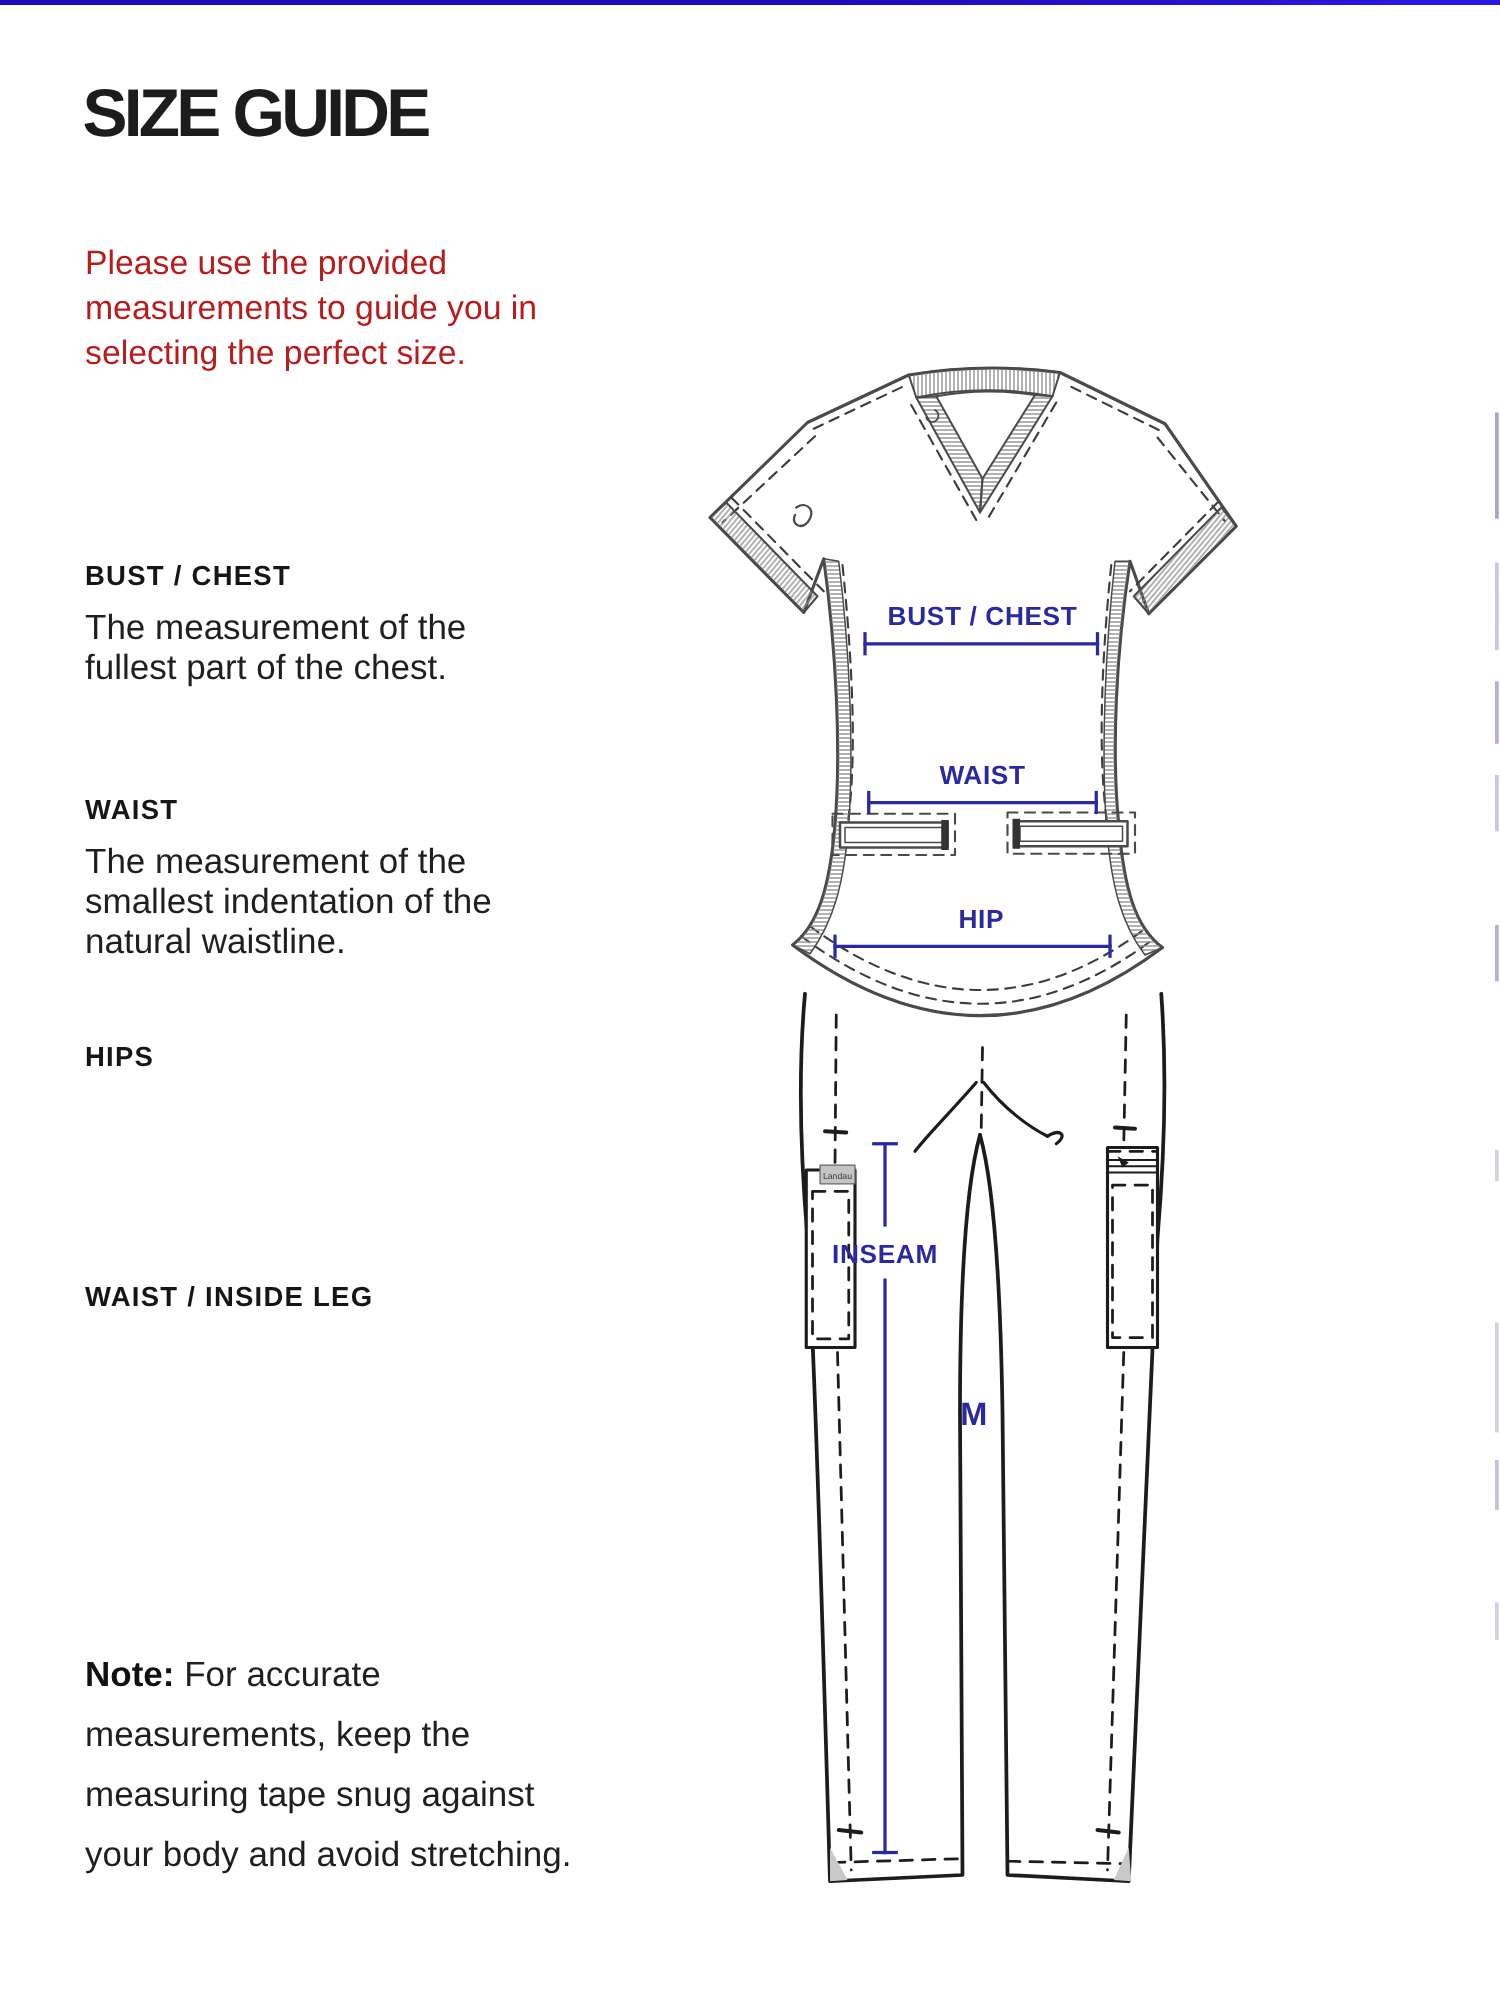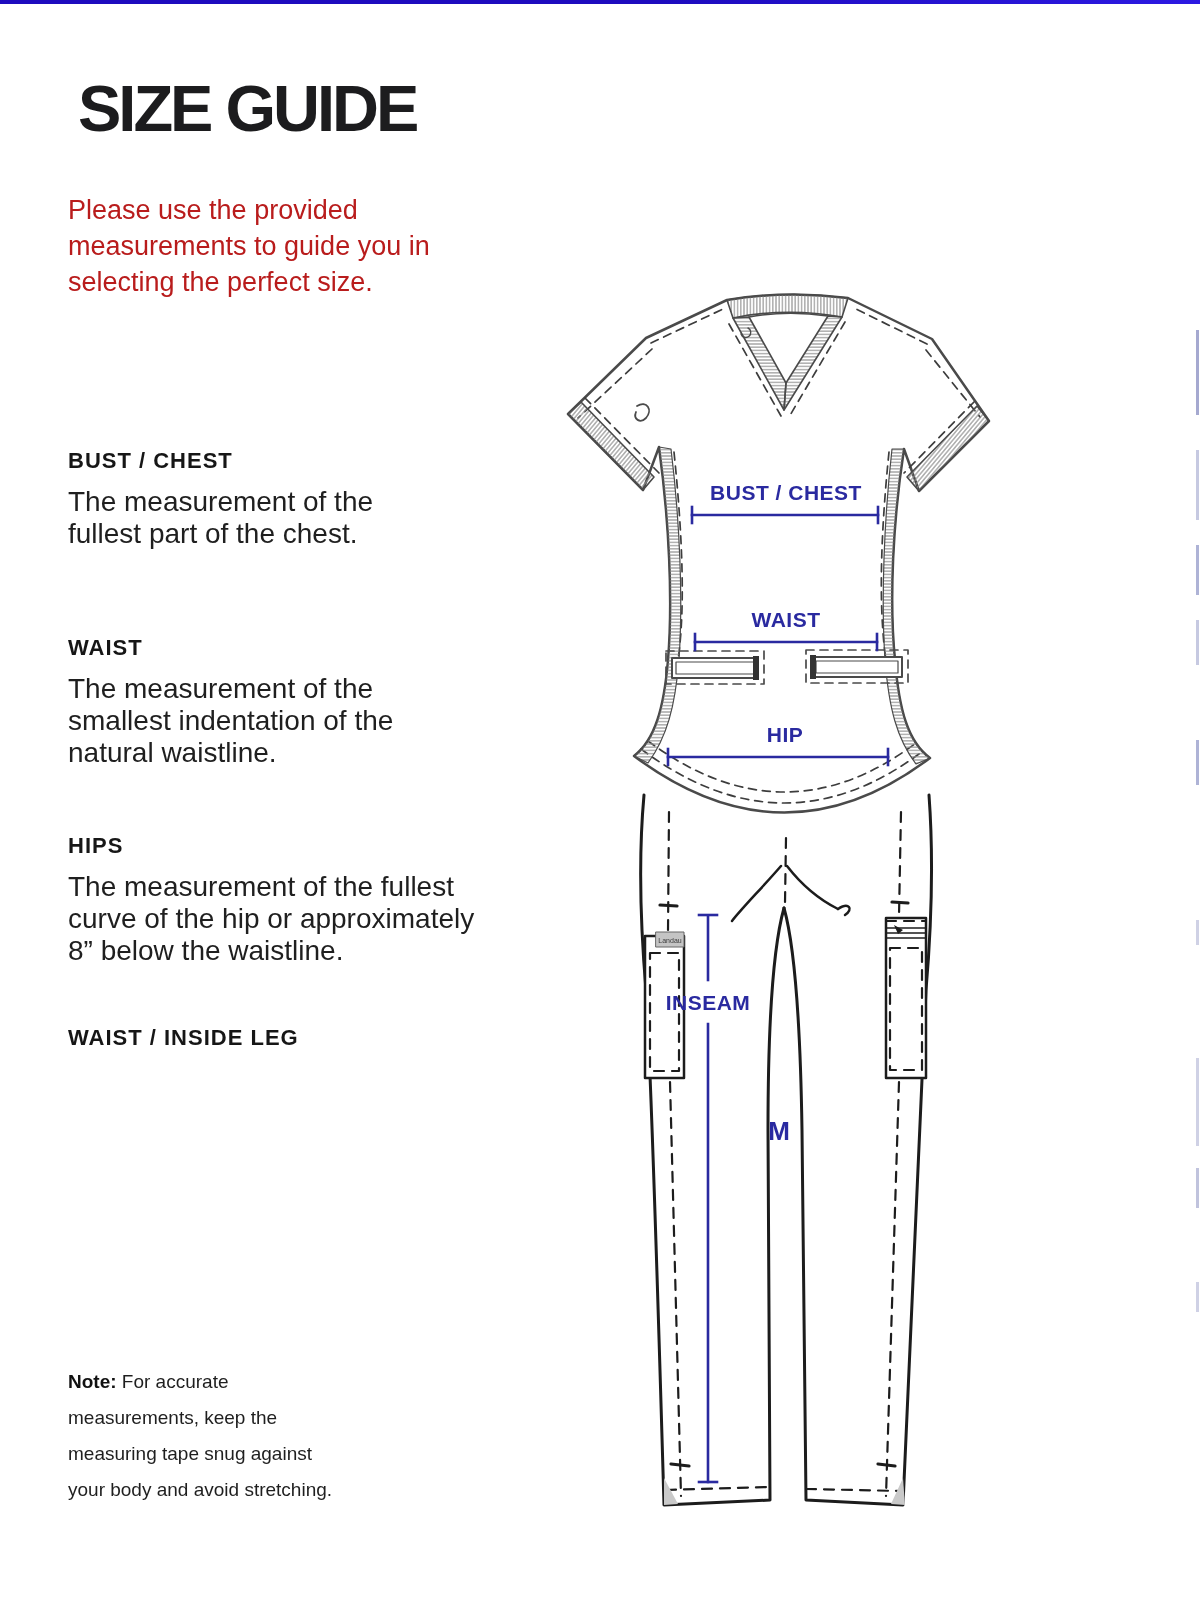--- a/index.html
+++ b/index.html
@@ -3,30 +3,30 @@
 <meta charset="utf-8">
 <style>
   html,body{margin:0;padding:0}
   body{
     width:1200px;height:1600px;position:relative;overflow:hidden;
     background:#ffffff;color:#212121;
     font-family:"Liberation Sans",sans-serif;
   }
   .topline{position:absolute;top:0;left:0;width:1200px;height:4px;
     background:linear-gradient(90deg,#1d0bbe 0%,#1d0bbe 55%,#2c19e2 100%);}
-  .page-title{position:absolute;top:64px;left:66px;margin:12px;
-    font-size:65px;line-height:1;font-weight:bold;letter-spacing:-3px;color:#1c1c1e;}
+  .page-title{position:absolute;top:64px;left:66px;margin:0;
+    font-size:54px;line-height:1;font-weight:bold;letter-spacing:-3px;color:#1c1c1e;}
   .intro{position:absolute;top:192px;left:68px;margin:0;width:460px;
     font-size:27px;line-height:36px;color:#b91c1c;white-space:pre-line;}
   .sec{position:absolute;left:68px;width:450px}
   .sec h2{margin:0 0 12px 0;font-size:22px;font-weight:bold;letter-spacing:1px;color:#161616;}
   .sec p{margin:0;font-size:28px;line-height:32px;color:#1f1f1f;white-space:pre-line;}
   .sec-bust{top:448px}.sec-waist{top:635px}.sec-hips{top:833px}.sec-inseam{top:1025px}
-  .note{position:absolute;top:1364px;left:68px;width:420px;margin:0;
-    font-size:19px;line-height:36px;color:#1f1f1f;}
+  .note{position:absolute;top:1316px;left:68px;width:420px;margin:0;
+    font-size:28px;line-height:48px;color:#1f1f1f;}
   .note b{color:#111}
   .note span{white-space:pre-line}
   .diagram{position:absolute;left:528px;top:282px;width:492px;height:1250px;}
   .diagram text{font-family:"Liberation Sans",sans-serif;}
   .dash{stroke-dasharray:8 6;stroke-width:1.7;fill:none}
   .dashp{stroke-dasharray:10 8;stroke-width:2.2;fill:none}
   .art{position:absolute;left:1196px;width:3px;opacity:.8}
 </style>
 </head>
 <body>
@@ -46,23 +46,20 @@
 
 <section class="sec sec-waist">
   <h2>WAIST</h2>
   <p>The measurement of the
 smallest indentation of the
 natural waistline.</p>
 </section>
 
 <section class="sec sec-hips">
   <h2>HIPS</h2>
-  <p>The measurement of the fullest
-curve of the hip or approximately
-8” below the waistline.</p>
 </section>
 
 <section class="sec sec-inseam">
   <h2>WAIST / INSIDE LEG</h2>
 </section>
 
 <p class="note"><b>Note:</b> <span>For accurate
 measurements, keep the
 measuring tape snug against
 your body and avoid stretching.</span></p>

